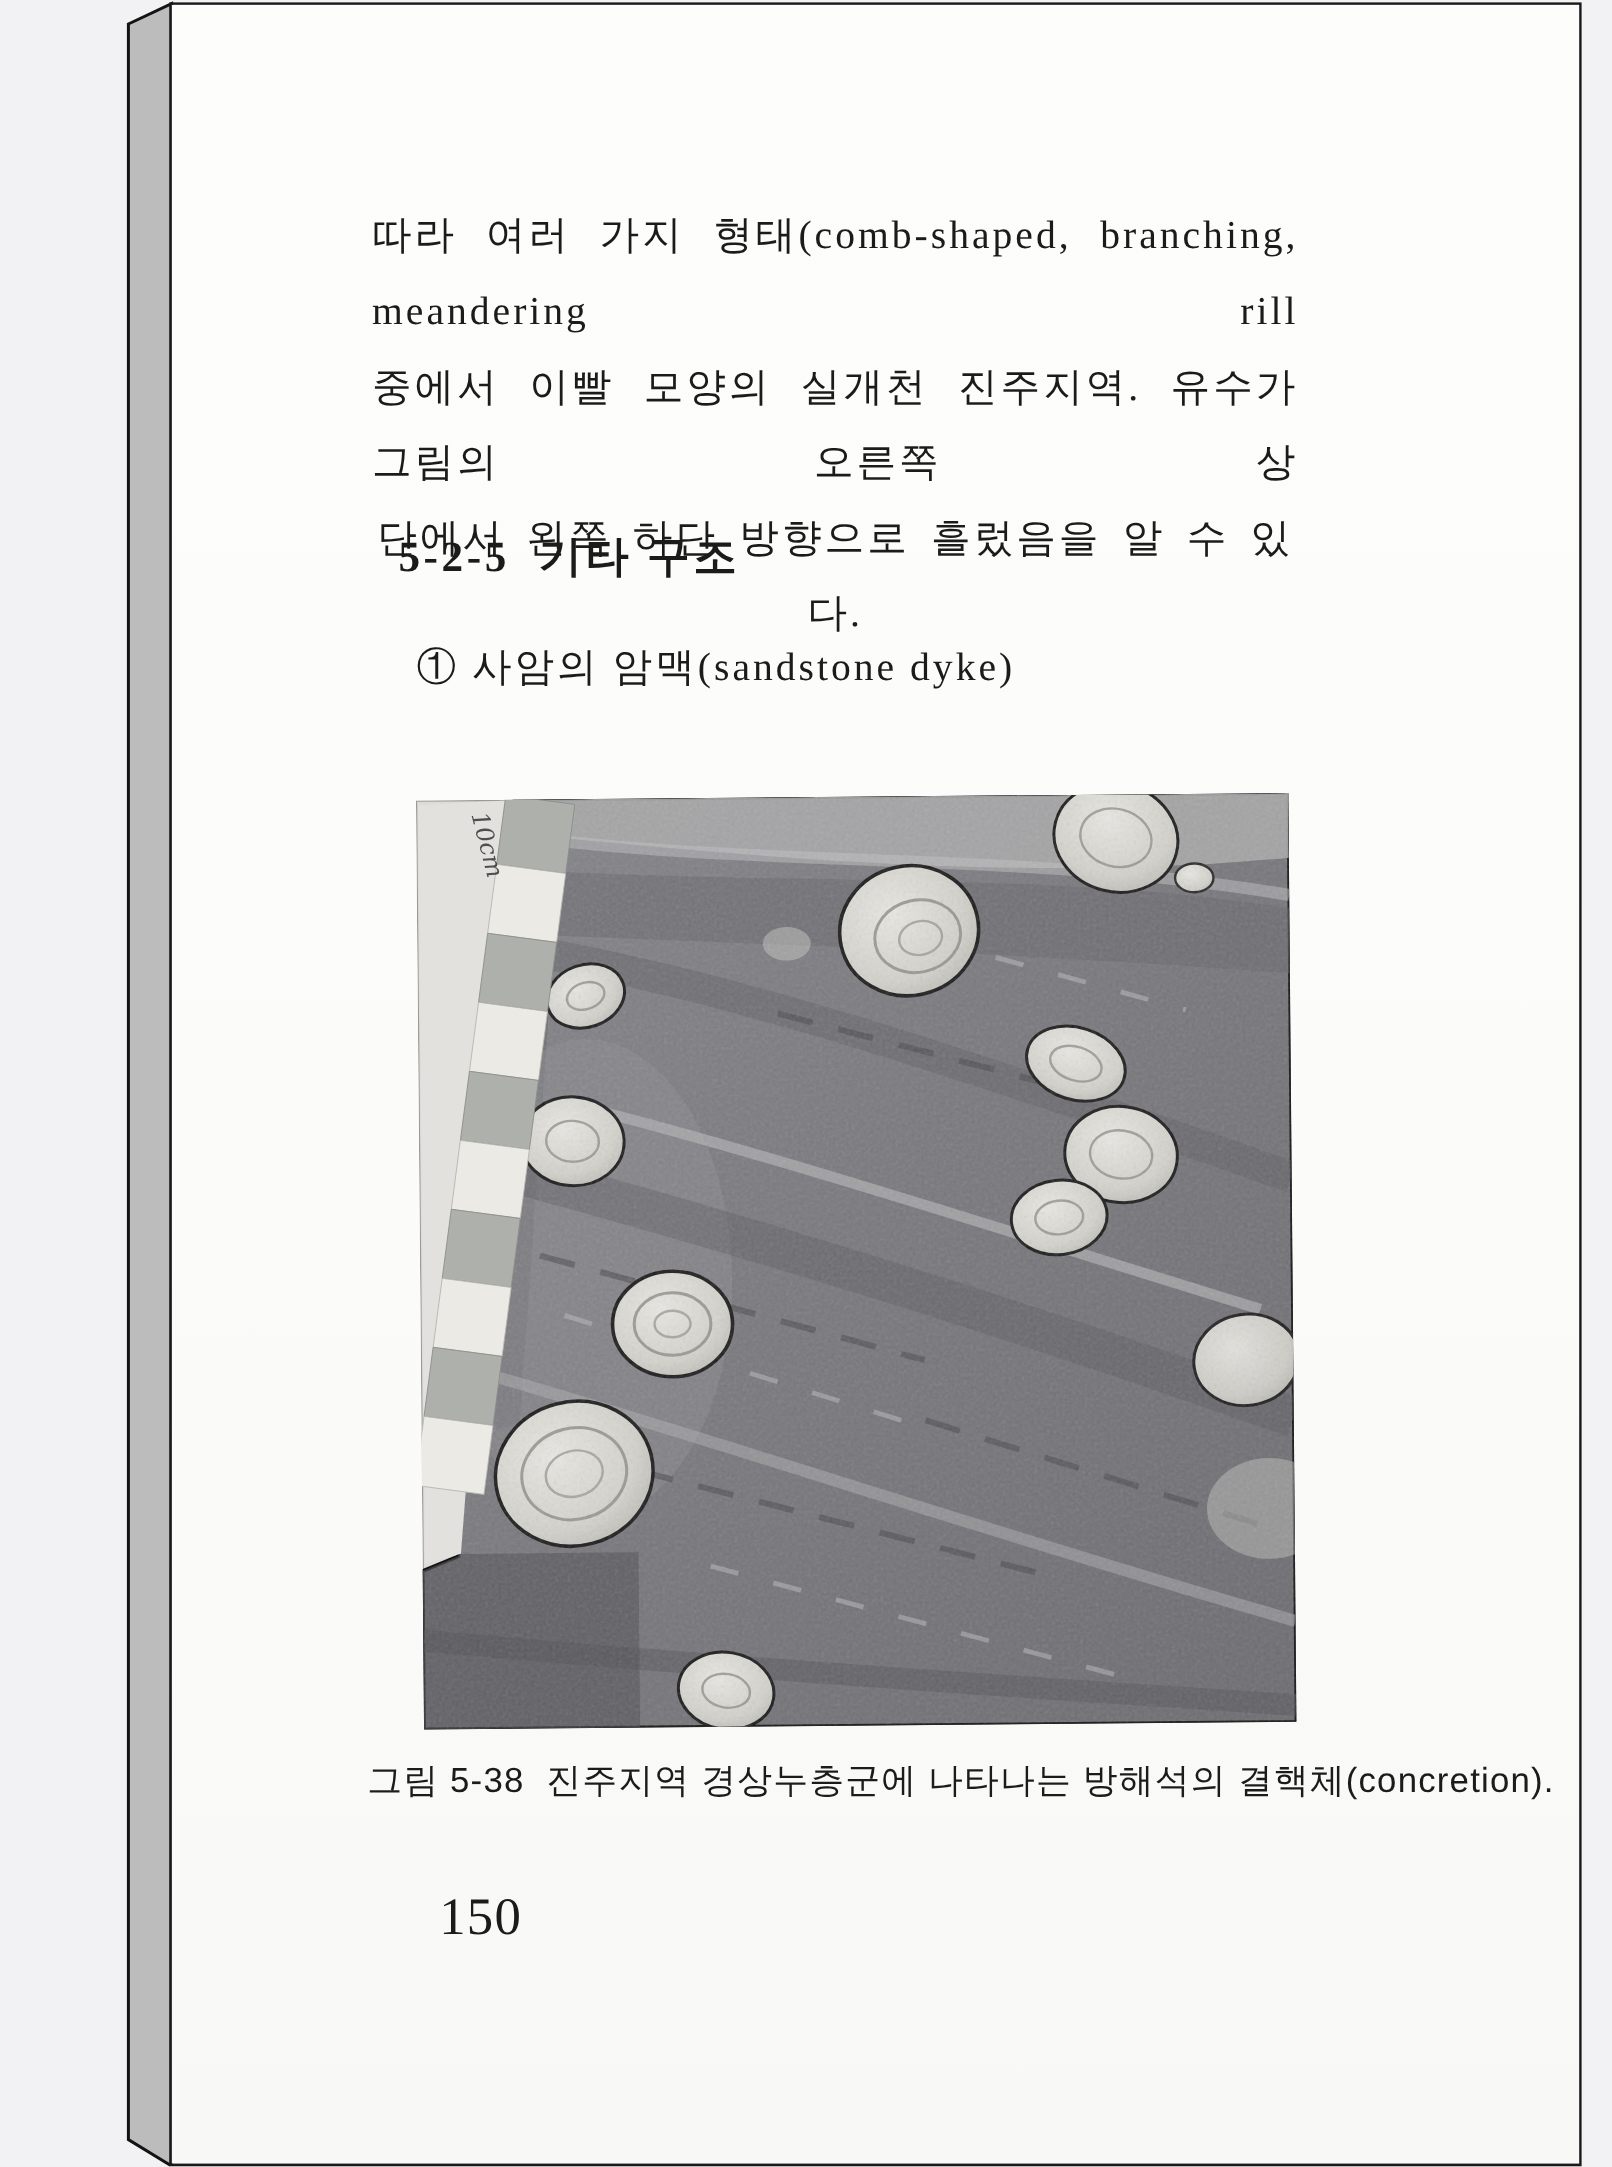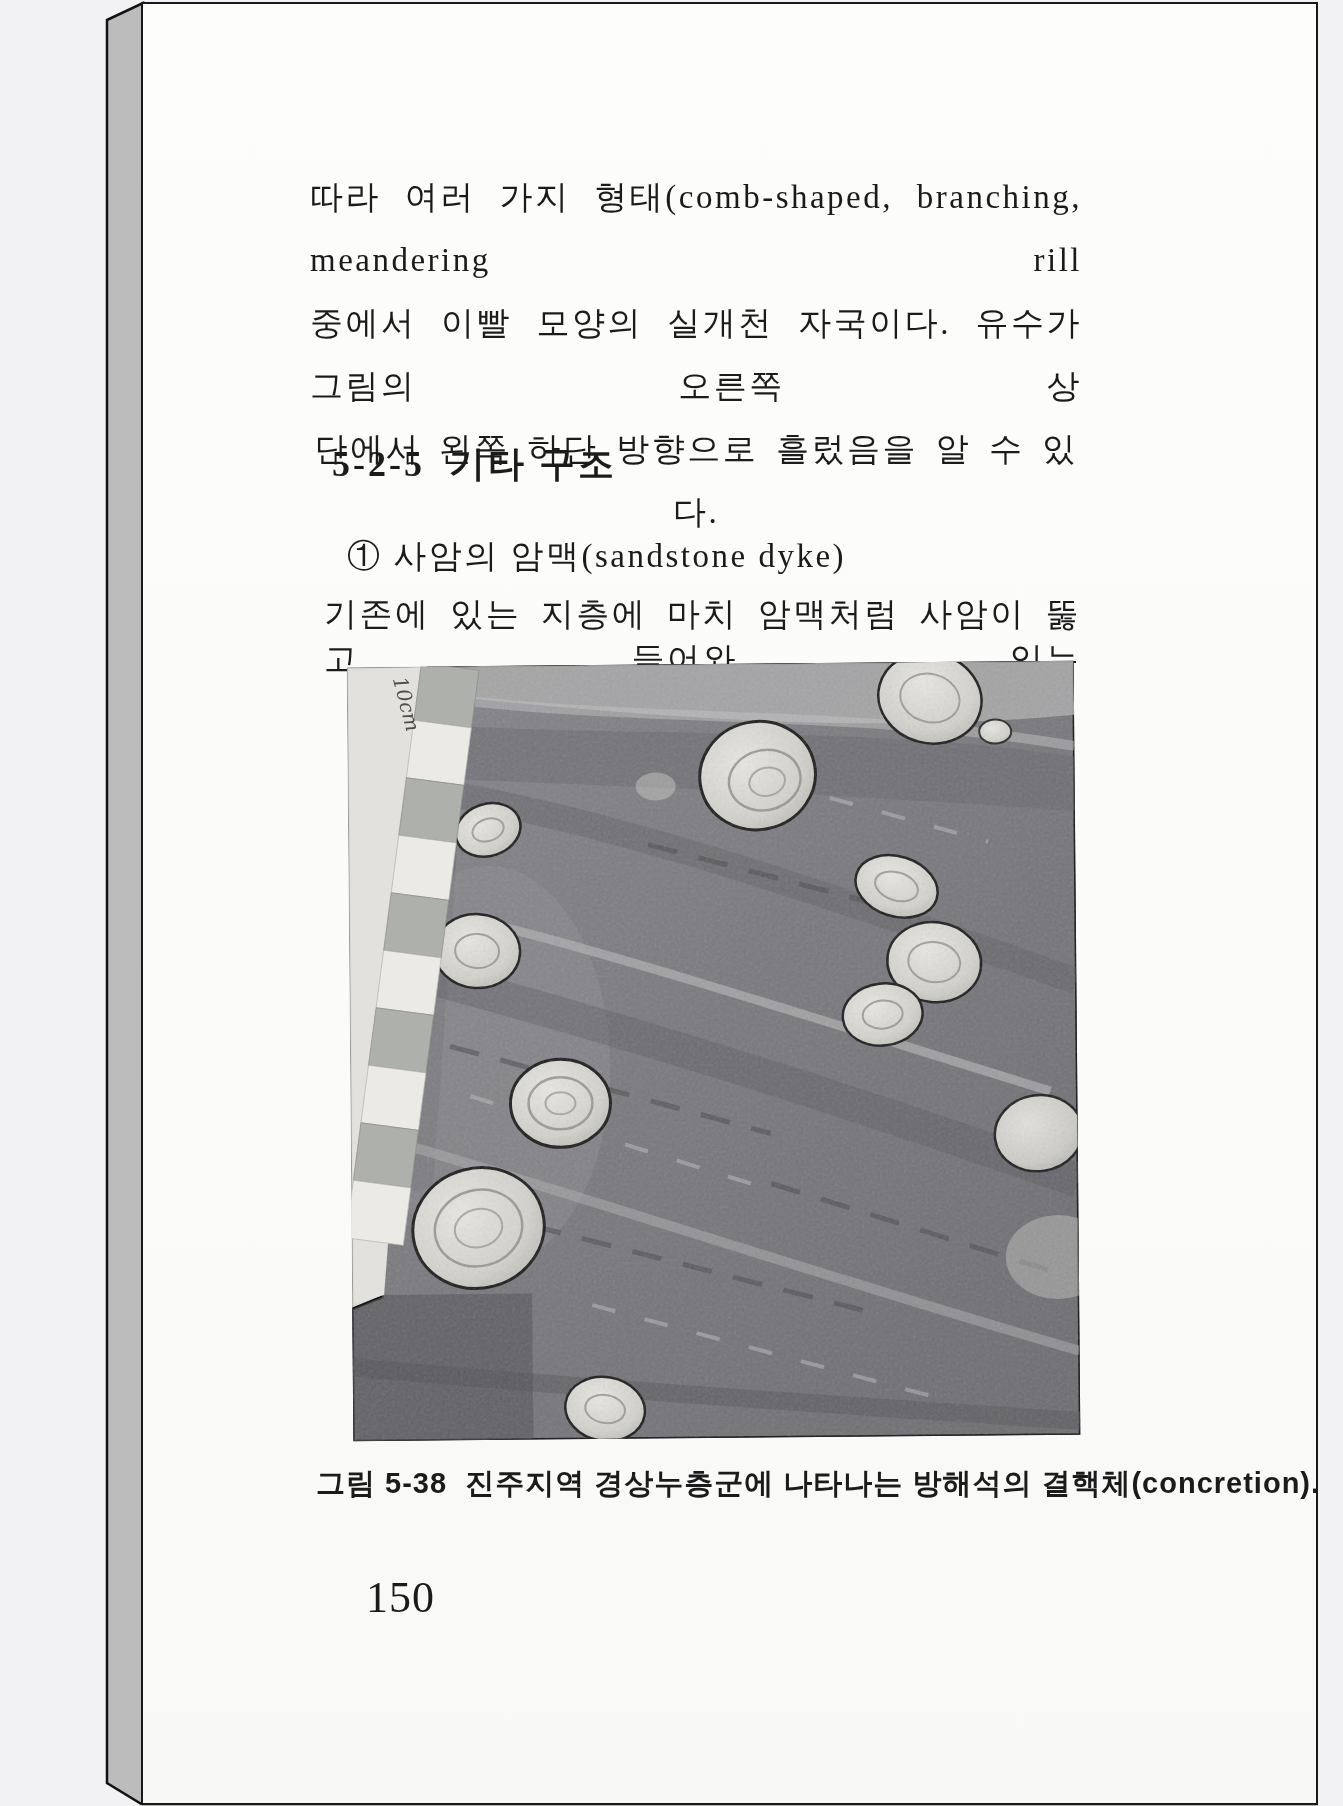--- a/index.html
+++ b/index.html
@@ -35,51 +35,50 @@
   .para2{
     position:absolute;left:324px;top:592px;width:757px;
     font-size:33px;letter-spacing:2.5px;word-spacing:6px;
     text-align:justify;text-align-last:justify;
   }
   .figure{
     position:absolute;left:350px;top:664px;width:727px;height:774px;
     transform:rotate(-0.5deg);
   }
   .caption{
-    position:absolute;left:316px;top:1464px;width:900px;
+    position:absolute;left:306px;top:1464px;width:900px;
     font-family:"Liberation Sans","DejaVu Sans",sans-serif;
-    font-size:29px;font-weight:bold;letter-spacing:1px;white-space:pre;
+    font-size:29px;font-weight:normal;letter-spacing:1px;white-space:pre;
   }
   .page-number{
     position:absolute;left:366px;top:1572px;
     font-size:44px;letter-spacing:1px;
   }
 </style>
 </head>
 <body>
 
 <div class="canvas">
 
   <svg class="spine-svg" width="160" height="1806" viewBox="0 0 160 1806">
     <polygon points="107,20 143,3 143,1805 107,1783" fill="#bcbcbc" stroke="#131313" stroke-width="2.5"></polygon>
   </svg>
 
   <div class="page"></div>
 
   <div class="para">
     <div class="jline">따라 여러 가지 형태(comb-shaped, branching, meandering rill</div>
-    <div class="jline">중에서 이빨 모양의 실개천 자국이다. 유수가 그림의 오른쪽 상</div>
+    <div class="jline">중에서 이빨 모양의 실개천 진주지역. 유수가 그림의 오른쪽 상</div>
     <div class="nline">단에서 왼쪽 하단 방향으로 흘렀음을 알 수 있다.</div>
   </div>
 
   <div class="heading">5-2-5  기타 구조</div>
 
   <div class="list-item">① 사암의 암맥(sandstone dyke)</div>
 
-  <div class="para2">기존에 있는 지층에 마치 암맥처럼 사암이 뚫고 들어와 있는</div>
 
   <div class="figure">
     <svg width="727" height="774" viewBox="0 0 727 774">
       <defs>
         <radialGradient id="conc" cx="40%" cy="35%" r="80%">
           <stop offset="0" stop-color="#e9e8e3"></stop>
           <stop offset="0.65" stop-color="#d3d2cc"></stop>
           <stop offset="1" stop-color="#b4b3ad"></stop>
         </radialGradient>
         <linearGradient id="rockShade" x1="0" y1="0" x2="1" y2="1">

